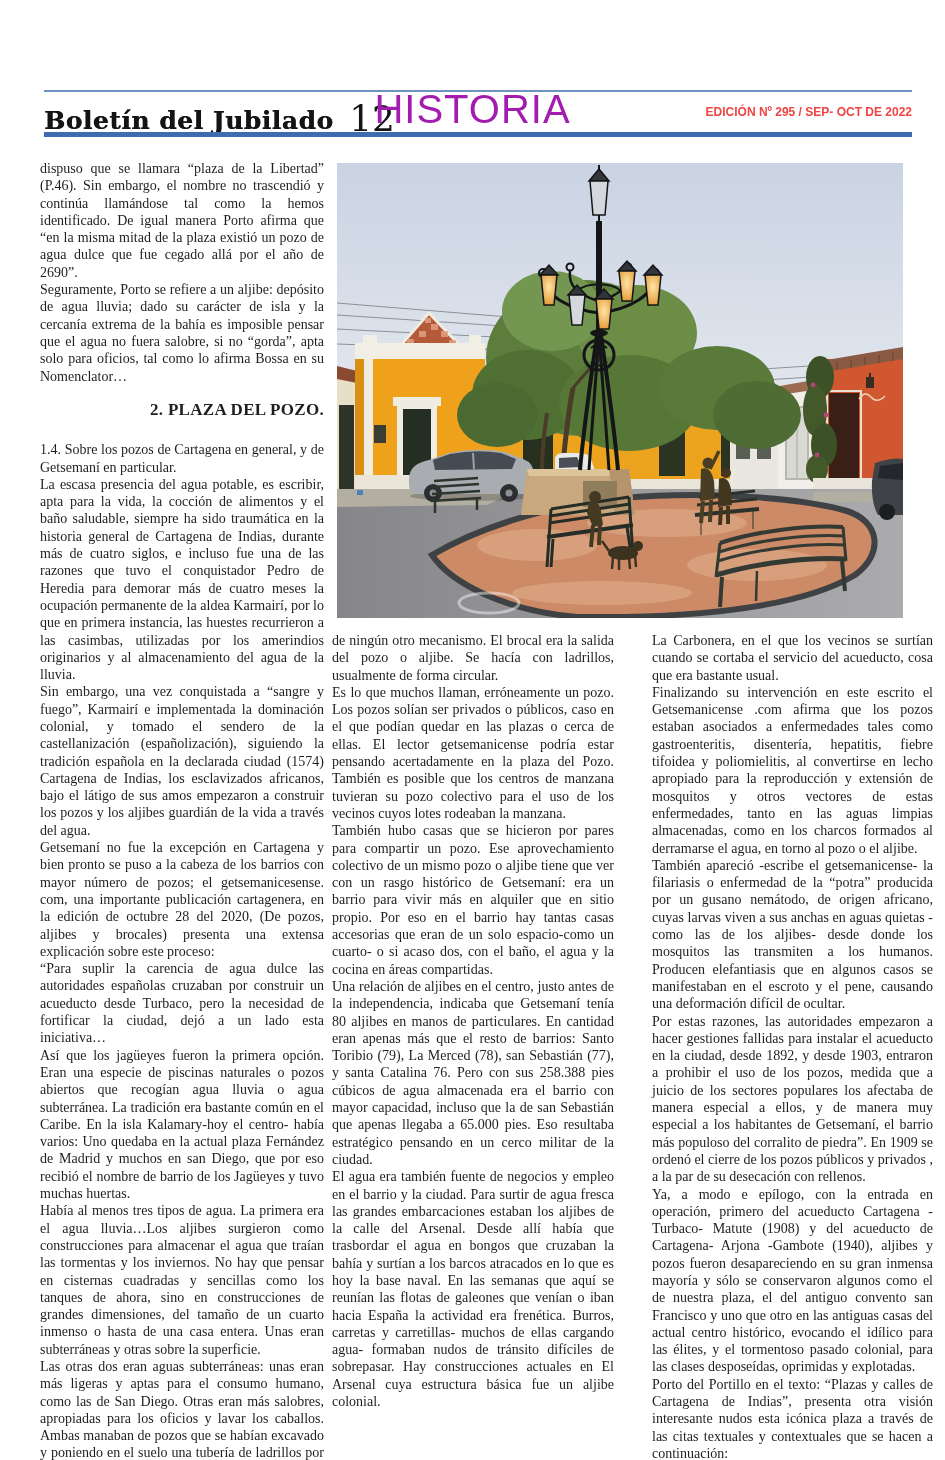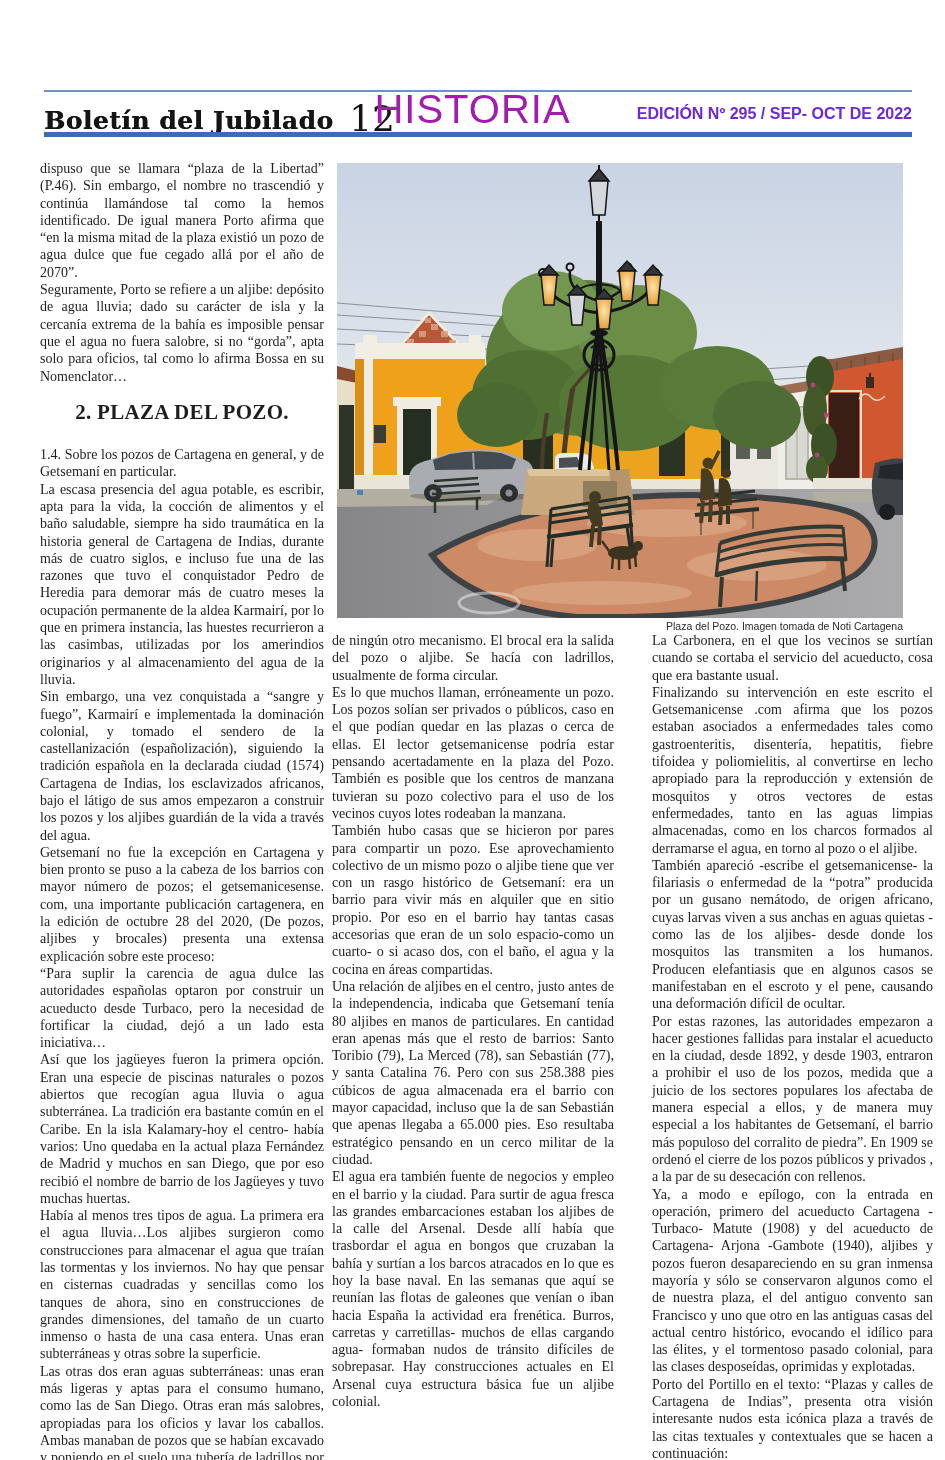--- a/index.html
+++ b/index.html
@@ -10,30 +10,30 @@
   .rule-thin{position:absolute;left:44px;top:42px;width:868px;height:2px;background:#6e92c4;}
   .rule-thick{position:absolute;left:44px;top:84px;width:868px;height:5px;background:#3d6cb3;}
   .masthead{position:absolute;left:44px;top:48px;white-space:nowrap;
             font-family:"DejaVu Serif", serif;font-weight:bold;color:#141414;}
   .masthead-name{font-size:25px;letter-spacing:0.5px;text-shadow:0.4px 0 0 #141414;}
   .masthead-number{font-size:36px;font-weight:400;margin-left:10px;position:relative;top:2px;}
   .section-title{position:absolute;left:0;right:0;top:41px;margin:0;text-align:center;
             font-family:"Liberation Sans", sans-serif;font-weight:normal;font-size:40px;
             letter-spacing:1px;color:#a21caf;line-height:1;}
   .edition{position:absolute;right:33px;top:57px;font-family:"Liberation Sans", sans-serif;
-            font-weight:bold;font-size:16px;color:#6d28d9;}
+            font-weight:bold;font-size:12px;color:#ef4444;}
 
   
   .col{position:absolute;}
   .col1{left:40px;top:112px;width:284px;}
   .col2{left:332px;top:584px;width:282px;}
   .col3{left:652px;top:584px;width:281px;}
   .para{margin:0;text-align:justify;font-size:14px;line-height:17.3px;}
-  .heading{margin:15px 0 21px;font-weight:bold;font-size:21px;letter-spacing:0.3px;
-           text-align:center;line-height:1.2;}
+  .heading{margin:15px 0 21px;font-weight:bold;font-size:17px;letter-spacing:0.3px;
+           text-align:right;line-height:1.2;}
 
   
   .photo{position:absolute;left:337px;top:115px;width:566px;margin:0;}
   .photo svg{display:block;}
   .photo figcaption{margin-top:2px;text-align:right;font-family:"Liberation Sans", sans-serif;
            font-size:10.5px;color:#2a2a2a;}
 </style>
 </head>
 <body>
 
@@ -330,32 +330,31 @@
           <circle cx="371" cy="300" r="5.5" fill="#493d24"></circle>
           <path d="M373,306 L382,288" stroke="#493d24" stroke-width="3.5" fill="none"></path>
           <path d="M364,306 Q374,302 377,318 L378,336 L363,338 Z" fill="#493d24"></path>
           <path d="M366,338 L364,360 M374,337 L373,359" stroke="#493d24" stroke-width="4" fill="none"></path>
           <circle cx="389" cy="310" r="5" fill="#42361f"></circle>
           <path d="M382,316 Q391,312 394,326 L395,342 L381,344 Z" fill="#42361f"></path>
           <path d="M384,344 L383,362 M391,343 L391,361" stroke="#42361f" stroke-width="4" fill="none"></path>
         </g>
       </g>
     </svg>
-    <figcaption>Plaza del Pozo. Imagen tomada de Noti Cartagena</figcaption>
   </figure>
 
   <section class="col col1">
-      <p class="para">dispuso que se llamara “plaza de la Libertad” (P.46). Sin embargo, el nombre no trascendió y continúa llamándose tal como la hemos identificado. De igual manera Porto afirma que “en la misma mitad de la plaza existió un pozo de agua dulce que fue cegado allá por el año de 2070”.</p>
+      <p class="para">dispuso que se llamara “plaza de la Libertad” (P.46). Sin embargo, el nombre no trascendió y continúa llamándose tal como la hemos identificado. De igual manera Porto afirma que “en la misma mitad de la plaza existió un pozo de agua dulce que fue cegado allá por el año de 2690”.</p>
       <p class="para">Seguramente, Porto se refiere a un aljibe: depósito de agua lluvia; dado su carácter de isla y la cercanía extrema de la bahía es imposible pensar que el agua no fuera salobre, si no “gorda”, apta solo para oficios, tal como lo afirma Bossa en su Nomenclator…</p>
       <p class="heading">2. PLAZA DEL POZO.</p>
       <p class="para">1.4. Sobre los pozos de Cartagena en general, y de Getsemaní en particular.</p>
       <p class="para">La escasa presencia del agua potable, es escribir, apta para la vida, la cocción de alimentos y el baño saludable, siempre ha sido traumática en la historia general de Cartagena de Indias, durante más de cuatro siglos, e incluso fue una de las razones que tuvo el conquistador Pedro de Heredia para demorar  más de cuatro meses la ocupación permanente de la  aldea Karmairí, por lo que en primera instancia, las huestes recurrieron a las casimbas, utilizadas por los amerindios originarios y al almacenamiento del agua de la lluvia.</p>
       <p class="para">Sin embargo, una vez conquistada a “sangre y fuego”, Karmairí e implementada la dominación colonial, y tomado el sendero de la castellanización (españolización), siguiendo la tradición española en la declarada ciudad (1574) Cartagena de Indias, los esclavizados africanos, bajo el látigo de sus amos empezaron a construir los pozos y los aljibes guardián de la vida a través del agua.</p>
       <p class="para">Getsemaní no fue la excepción en Cartagena y bien pronto se puso a la cabeza de los barrios con mayor número de pozos; el getsemanicesense. com, una importante publicación cartagenera, en la edición de octubre 28 del 2020, (De pozos, aljibes y brocales) presenta una extensa explicación sobre este proceso:</p>
-      <p class="para">“Para suplir la carencia de agua dulce las autoridades españolas optaron por construir un acueducto desde Turbaco, pero la necesidad de fortificar la ciudad, dejó a un lado esta iniciativa…</p>
+      <p class="para">“Para suplir la carencia de agua dulce las autoridades españolas cruzaban por construir un acueducto desde Turbaco, pero la necesidad de fortificar la ciudad, dejó a un lado esta iniciativa…</p>
       <p class="para">Así que los jagüeyes fueron la primera opción. Eran una especie de piscinas naturales o pozos abiertos que recogían agua lluvia o agua subterránea. La tradición era bastante común en el Caribe. En la isla Kalamary-hoy el centro- había varios: Uno quedaba en la actual plaza Fernández de Madrid y muchos en san Diego, que por eso recibió el nombre de barrio de los Jagüeyes y tuvo muchas huertas.</p>
       <p class="para">Había al menos tres tipos de agua. La primera era el agua lluvia…Los aljibes surgieron como construcciones para almacenar el agua que traían las tormentas y los inviernos. No hay que pensar en cisternas cuadradas y sencillas como los tanques de ahora, sino en construcciones de grandes dimensiones, del tamaño de un cuarto inmenso o hasta de una casa entera. Unas eran subterráneas y otras sobre la superficie.</p>
       <p class="para">Las otras dos eran aguas subterráneas: unas eran más ligeras y aptas para el consumo humano, como las de San Diego. Otras eran más salobres, apropiadas para los oficios y lavar los caballos. Ambas manaban de pozos que se habían excavado y poniendo en el suelo una tubería de ladrillos por la que afloraba el agua sin necesidad</p>
     </section>
   <section class="col col2">
       <p class="para">de ningún otro mecanismo. El brocal era la salida del pozo o aljibe. Se hacía con ladrillos, usualmente de forma circular.</p>
       <p class="para">Es lo que muchos llaman, erróneamente un pozo. Los pozos solían ser privados o públicos, caso en el que podían quedar en las plazas o cerca de ellas. El lector getsemanicense podría estar pensando acertadamente en la plaza del Pozo. También es posible que los centros de manzana tuvieran su pozo colectivo para el uso de los vecinos cuyos lotes rodeaban la manzana.</p>
       <p class="para">También hubo casas que se hicieron por pares para compartir un pozo. Ese aprovechamiento colectivo de un mismo pozo o aljibe tiene que ver con un rasgo histórico de Getsemaní: era un barrio para vivir más en alquiler que en sitio propio. Por eso en el barrio hay tantas casas accesorias que eran de un solo espacio-como un cuarto- o si acaso dos, con el baño, el agua y la cocina en áreas compartidas.</p>
       <p class="para">Una relación de aljibes en el centro, justo antes de la independencia, indicaba que Getsemaní tenía 80 aljibes en manos de particulares. En cantidad eran apenas más que el resto de barrios: Santo Toribio (79), La Merced (78), san Sebastián (77), y santa Catalina 76. Pero con sus 258.388 pies cúbicos de agua almacenada era el barrio con mayor capacidad, incluso que la de san Sebastián que apenas llegaba a 65.000 pies. Eso resultaba estratégico pensando en un cerco militar de la ciudad.</p>
       <p class="para">El agua era también fuente de negocios y empleo en el barrio y la ciudad. Para surtir de agua fresca las grandes embarcaciones estaban los aljibes de la calle del Arsenal. Desde allí había que trasbordar el agua en bongos que cruzaban la bahía y surtían a los barcos atracados en lo que es hoy la base naval. En las semanas que aquí se reunían las flotas de galeones que venían o iban hacia España la actividad era frenética. Burros, carretas y carretillas- muchos de ellas cargando agua- formaban nudos de tránsito difíciles de sobrepasar. Hay construcciones actuales en El Arsenal cuya estructura básica fue un aljibe colonial.</p>

